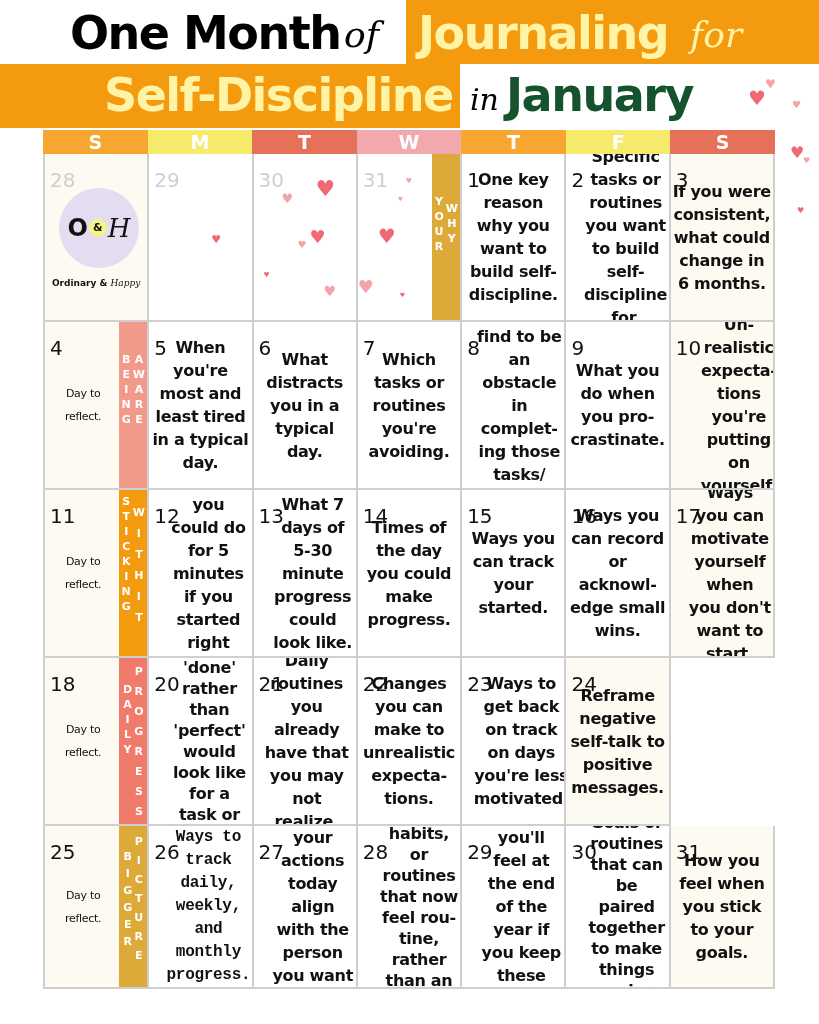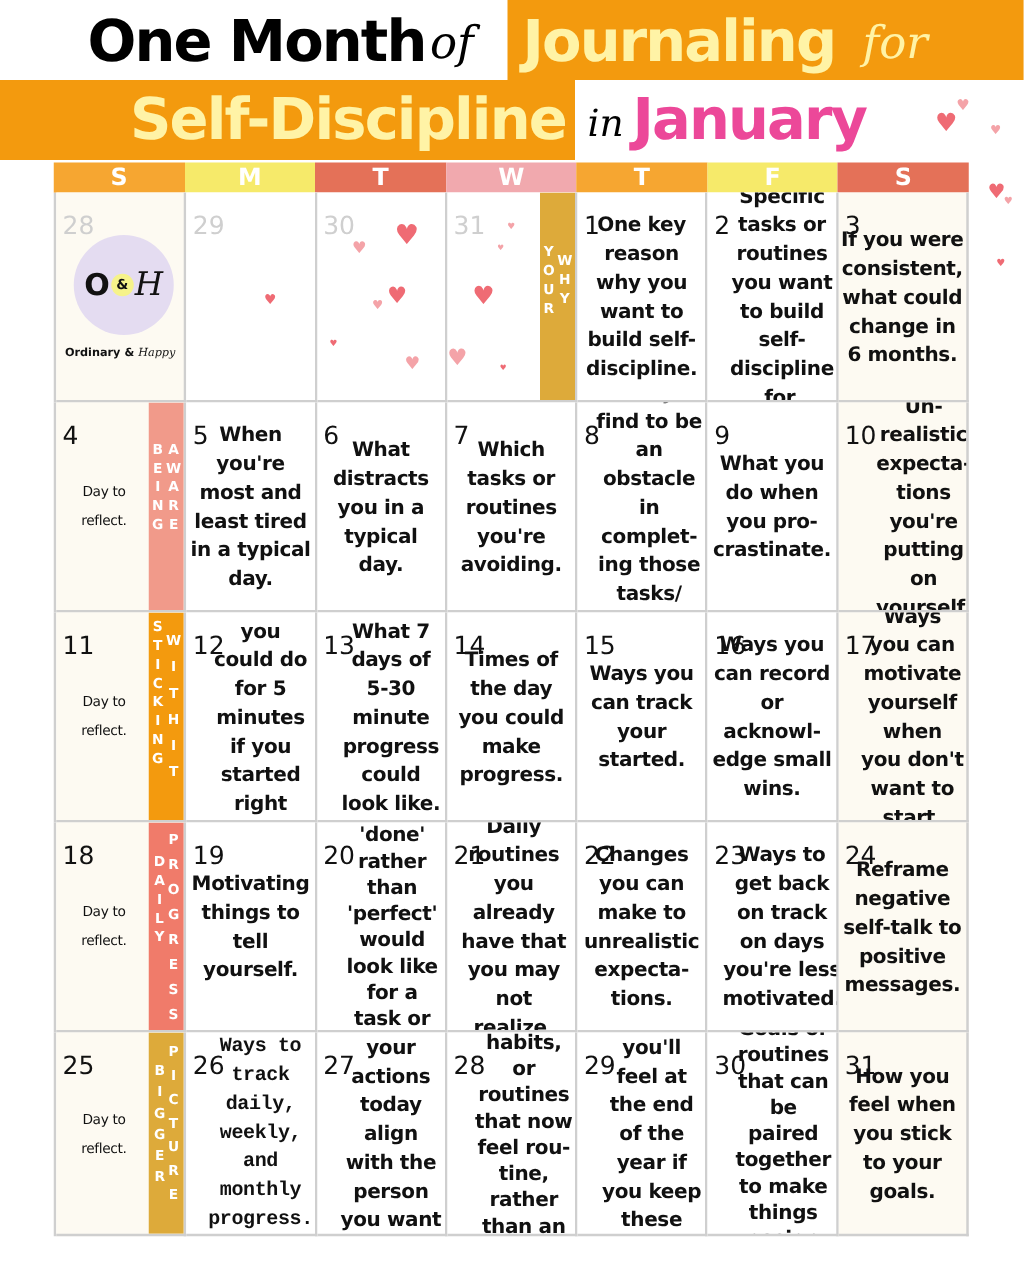--- a/index.html
+++ b/index.html
@@ -8,21 +8,21 @@
 
   .title-band-top { position: absolute; left: 406px; top: 0; width: 413px; height: 64px; background: #f39a0e; }
   .title-band-bottom { position: absolute; left: 0; top: 64px; width: 460px; height: 64px; background: #f39a0e; }
 
   .t1 { position: absolute; left: 70px; top: 6px; font-size: 46px; font-weight: 900; letter-spacing: -1.5px; color: #000; font-family: "DejaVu Sans", sans-serif; }
   .t1-of { position: absolute; left: 344px; top: 14px; font-size: 36px; font-style: italic; font-family: "DejaVu Serif", serif; color: #000; }
   .t1-journ { position: absolute; left: 418px; top: 6px; font-size: 46px; font-weight: 900; letter-spacing: -1.5px; color: #fff3a6; }
   .t1-for { position: absolute; left: 690px; top: 14px; font-size: 36px; font-style: italic; font-family: "DejaVu Serif", serif; color: #fff3a6; }
   .t2 { position: absolute; left: 104px; top: 68px; font-size: 46px; font-weight: 900; letter-spacing: -1.5px; color: #fff3a6; }
   .t2-in { position: absolute; left: 470px; top: 82px; font-size: 30px; font-style: italic; font-family: "DejaVu Serif", serif; color: #000; }
-  .t2-jan { position: absolute; left: 506px; top: 68px; font-size: 46px; font-weight: 900; letter-spacing: -1.5px; color: #ec4899; }
+  .t2-jan { position: absolute; left: 506px; top: 68px; font-size: 46px; font-weight: 900; letter-spacing: -1.5px; color: #14532d; }
 
   .heart { position: absolute; color: #ef6b74; line-height: 1; }
   .heart.light { color: #f4a3a8; }
 
   .calendar { position: absolute; left: 43px; top: 130px; width: 732px; }
   .dow-row { display: grid; grid-template-columns: repeat(7, 1fr); height: 24px; }
   .dow { color: #fff; font-weight: bold; font-size: 19px; text-align: center; line-height: 24px; }
 
   .week { display: grid; grid-template-columns: repeat(7, 1fr); border-left: 2px solid #cfcfcf; }
   .cell { position: relative; border-right: 2px solid #cfcfcf; border-bottom: 2px solid #cfcfcf; background: #fff; overflow: hidden; }
@@ -251,24 +251,20 @@
             <span>O</span>
             <span>G</span>
             <span>R</span>
             <span>E</span>
             <span>S</span>
             <span>S</span>
         </div>
       </div>
     </div>
     <div class="cell">
-      <span class="num">19</span>
-      <div class="prompt">Motivating things to tell yourself.</div>
-    </div>
-    <div class="cell">
       <span class="num">20</span>
       <div class="prompt" style="padding-left:20px;line-height:21px;">What 'done' rather than 'perfect' would look like for a task or routine.</div>
     </div>
     <div class="cell">
       <span class="num">21</span>
       <div class="prompt" style="padding-left:6px;">Daily routines you already have that you may not realize.</div>
     </div>
     <div class="cell">
       <span class="num">22</span>
       <div class="prompt">Changes you can make to unrealistic expecta-tions.</div>

